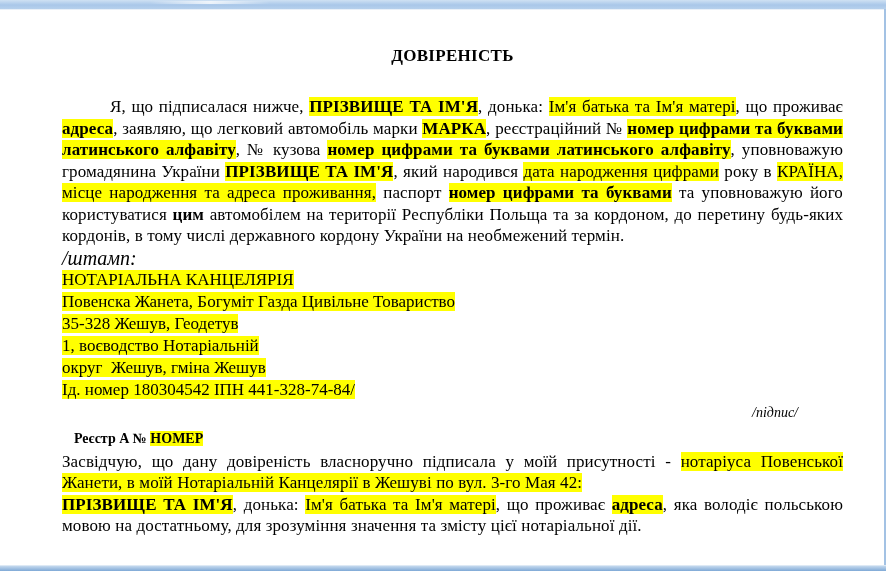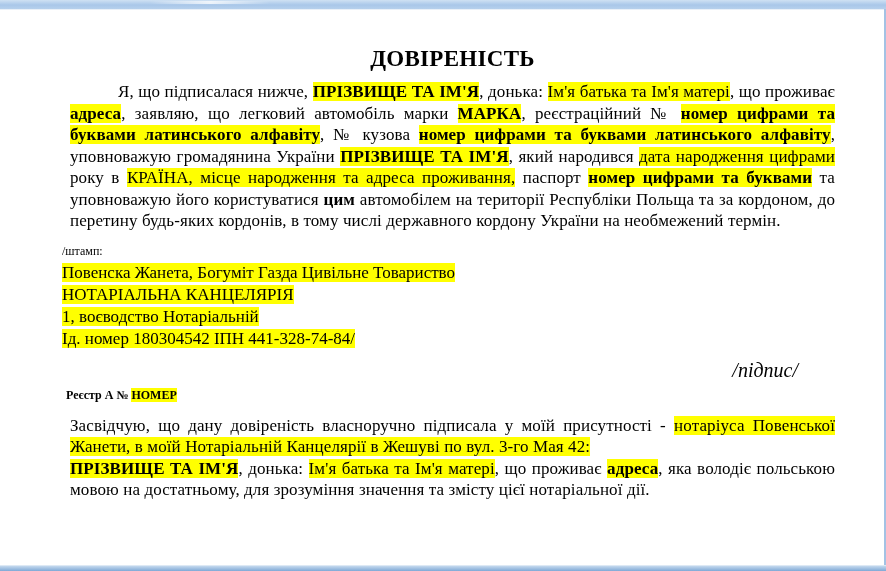--- a/index.html
+++ b/index.html
@@ -27,52 +27,54 @@
     position:absolute; left:0; right:0; bottom:0; height:5px;
     border-top:1px solid #dde9f5;
     background:linear-gradient(to bottom, #c3d8ee, var(--bottom_deep,#7fa9d6));
   }
   .page {
     position:absolute; top:10px; left:0; right:2px; bottom:5px;
     background:var(--page_bg,#fff); overflow:hidden;
     padding:36px 41px 0 62px; box-sizing:border-box;
   }
   .title {
-    margin:0 0 9px 0; text-align:center;
-    font-size:23px; font-weight:bold; letter-spacing:.3px;
+    margin:0 0 30px 0; text-align:center;
+    font-size:17px; font-weight:bold; letter-spacing:.3px;
   }
   .para {
-    margin:8px; font-size:17px; line-height:21.5px;
+    margin:0; font-size:17px; line-height:21.5px;
     text-align:justify; letter-spacing:.1px;
   }
   .indent { text-indent:48px; }
   .hl { background:var(--hl,#ff0); }
   .b  { font-weight:bold; }
-  .stamp-label { font-size:12px; line-height:22px; }
+  .stamp-label { font-size:20px; line-height:22px; font-style:italic; }
   .stamp-line  { font-size:17px; line-height:22px; white-space:pre-wrap; }
-  .signature   { font-size:20px; line-height:20px; font-style:italic;
-                 text-align:right; padding-right:45px; margin:10px 0 4px 0; }
-  .registry    { font-size:12px; line-height:23px; font-weight:bold; margin:0 0 1px 4px; }
+  .signature   { font-size:14px; line-height:20px; font-style:italic;
+                 text-align:right; padding-right:45px; margin:2px 0 4px 0; }
+  .registry    { font-size:14px; line-height:23px; font-weight:bold; margin:0 0 1px 12px; }
 </style>
 </head>
 <body>
 
 <div class="top-band"></div>
 
 <div class="page">
   <h1 class="title">ДОВІРЕНІСТЬ</h1>
 
   <p class="para indent"><span>Я, що підписалася нижче, </span><span class="b hl">ПРІЗВИЩЕ ТА ІМ'Я</span><span>, донька: </span><span class="hl">Ім'я батька та Ім'я матері</span><span>, що проживає </span><span class="b hl">адреса</span><span>, заявляю, що легковий автомобіль марки </span><span class="b hl">МАРКА</span><span>, реєстраційний № </span><span class="b hl">номер цифрами та буквами латинського алфавіту</span><span>, № кузова </span><span class="b hl">номер цифрами та буквами латинського алфавіту</span><span>, уповноважую громадянина України </span><span class="b hl">ПРІЗВИЩЕ ТА ІМ'Я</span><span>, який народився </span><span class="hl">дата народження цифрами</span><span> року в </span><span class="hl">КРАЇНА, місце народження та адреса проживання,</span><span> паспорт </span><span class="b hl">номер цифрами та буквами</span><span> та уповноважую його користуватися </span><span class="b">цим</span><span> автомобілем на території Республіки Польща та за кордоном, до перетину будь-яких кордонів, в тому числі державного кордону України на необмежений термін.</span></p>
 
   <div class="stamp-label">/штамп:</div>
 
   <div>
+      <div class="stamp-line"><span class="hl">НОТАРІАЛЬНА КАНЦЕЛЯРІЯ</span></div>
       <div class="stamp-line"><span class="hl">Повенска Жанета, Богуміт Газда Цивільне Товариство</span></div>
-      <div class="stamp-line"><span class="hl">НОТАРІАЛЬНА КАНЦЕЛЯРІЯ</span></div>
+      <div class="stamp-line"><span class="hl">35-328 Жешув, Геодетув</span></div>
       <div class="stamp-line"><span class="hl">1, воєводство Нотаріальній</span></div>
+      <div class="stamp-line"><span class="hl">округ  Жешув, гміна Жешув</span></div>
       <div class="stamp-line"><span class="hl">Ід. номер 180304542 ІПН 441-328-74-84/</span></div>
     </div>
 
   <div class="signature">/підпис/</div>
 
   <div class="registry"><span>Реєстр А № </span><span class="hl">НОМЕР</span></div>
 
   <p class="para"><span>Засвідчую, що дану довіреність власноручно підписала у моїй присутності - </span><span class="hl">нотаріуса Повенської Жанети, в моїй Нотаріальній Канцелярії в Жешуві по вул. 3-го Мая 42:</span><br><span class="b hl">ПРІЗВИЩЕ ТА ІМ'Я</span><span>, донька: </span><span class="hl">Ім'я батька та Ім'я матері</span><span>, що проживає </span><span class="b hl">адреса</span><span>, яка володіє польською мовою на достатньому, для зрозуміння значення та змісту цієї нотаріальної дії.</span></p>
 </div>
 

